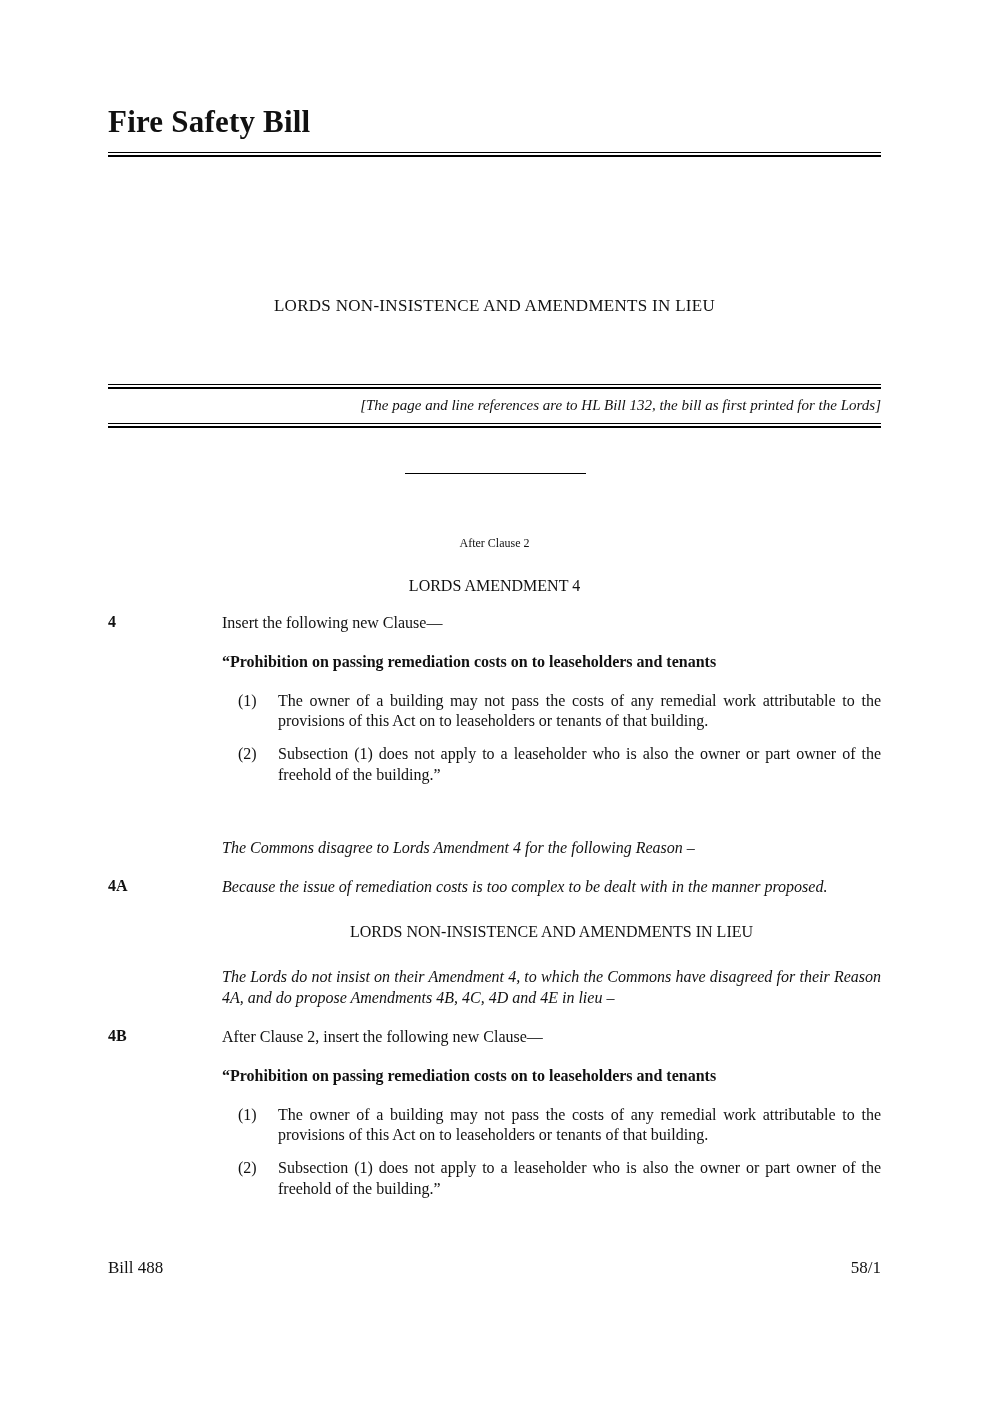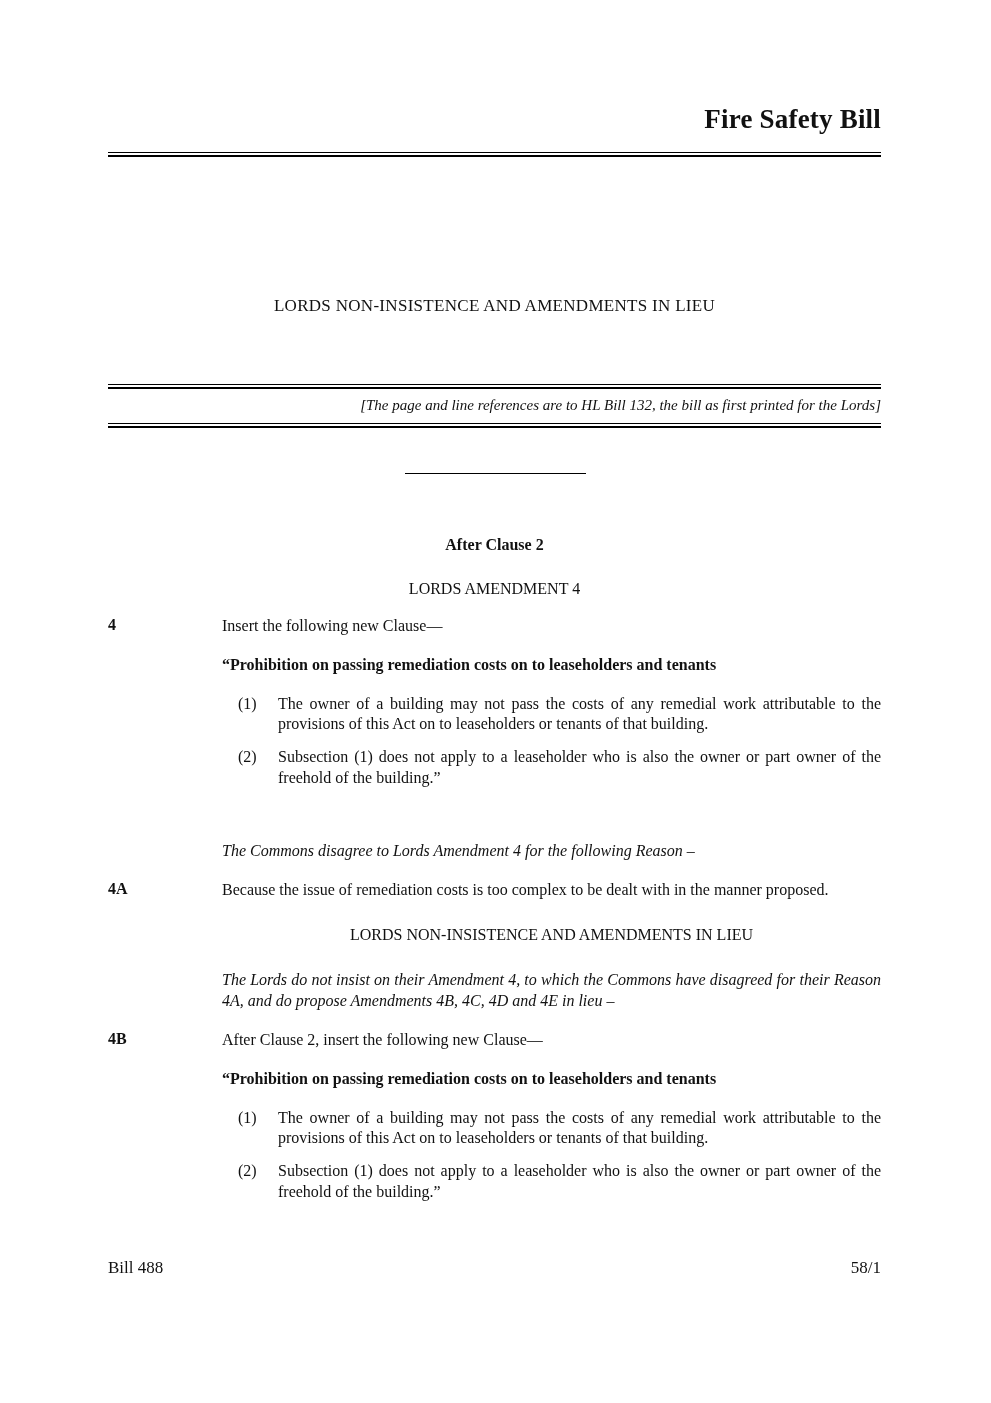--- a/index.html
+++ b/index.html
@@ -27,22 +27,22 @@
   
   .band {
     position: absolute;
     left: 108px;
     width: 773px;   
   }
 
   
   .doc-title {
     top: 104px;
-    text-align: right;
-    font-size: 27px;
+    text-align: left;
+    font-size: 31px;
     font-weight: bold;
     letter-spacing: 0.2px;
     line-height: 1.15;
   }
 
   
   .rule-double {
     position: absolute;
     left: 108px;
     width: 773px;
@@ -95,22 +95,22 @@
     left: 108px;
     top: 536px;
     width: 773px;
   }
 
   .centre-head {
     text-align: center;
     font-size: 16px;
   }
   .centre-head.bold {
-    font-weight: bold;
-    font-size: 16px;
+    font-weight: normal;
+    font-size: 12px;
   }
 
   
   .centre-in-text {
     margin-left: 114px;      
     width: 659px;            
     text-align: center;
     font-size: 16px;
   }
 
@@ -129,20 +129,21 @@
     top: 0;
     width: 96px;
     font-weight: bold;
     font-size: 16px;
   }
   .amend-text {
     font-size: 16px;
     line-height: 1.30;
   }
   .amend-text.italic {
+    font-style: italic;
     text-align: justify;
   }
 
   .plain-para {
     padding-left: 114px;
     font-size: 16px;
     line-height: 1.30;
   }
   .plain-para.italic {
     font-style: italic;

